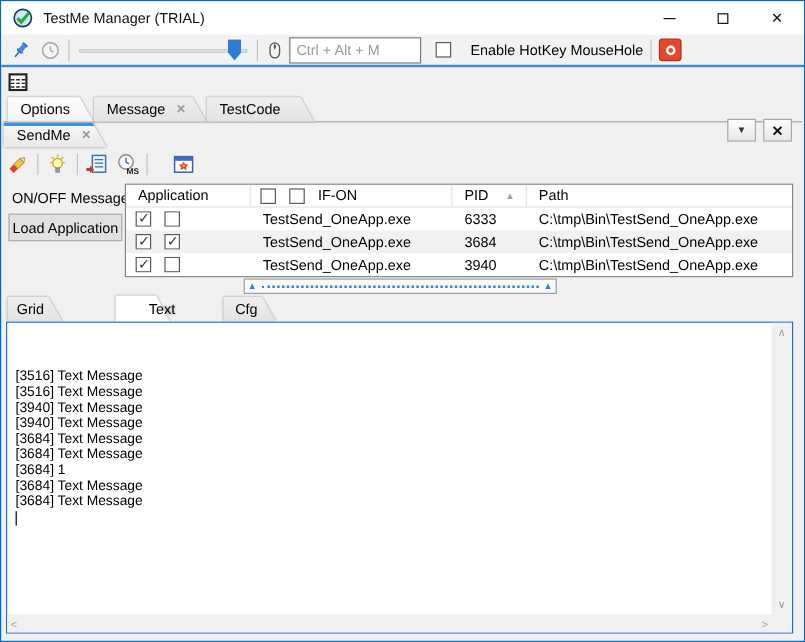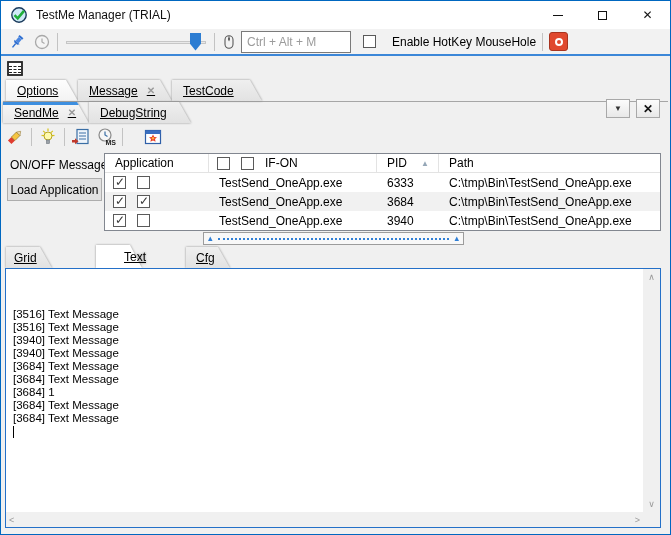--- a/index.html
+++ b/index.html
@@ -38,21 +38,21 @@
   .hk-label { margin-left:16px; font-size:12px; }
   .stop-btn { width:19px; height:19px; border-radius:3px; background:#e0492f; border:1px solid #a83420;
               display:flex; align-items:center; justify-content:center; }
   .stop-ring { width:8px; height:8px; border:2px solid #fff; border-radius:50%; }
 
   
   .dockstrip { position:absolute; top:57px; left:0; right:0; height:23px; }
   .grid-btn { position:absolute; left:5px; top:1px; width:19px; height:19px; }
 
   
-  .tabrow { position:absolute; left:2px; right:2px; height:21px; display:flex; align-items:flex-end;text-decoration:underline; }
+  .tabrow { position:absolute; left:2px; right:2px; height:21px; display:flex; align-items:center; }
   .tabrow1 { top:80px; border-bottom:1px solid #a6a6a6; padding-left:3px; }
   .tabrow2 { top:101px; padding-left:0; }
   .tabrow3 { top:246px; left:4px; padding-left:1px;gap:44px; }
   .tab { position:relative; height:21px; filter:drop-shadow(0 0 1px #8f8f8f); }
   .tab-bg { position:absolute; inset:0; clip-path:polygon(0 0,calc(100% - 12px) 0,100% 100%,0 100%);
             background:linear-gradient(#efefef,#e2e2e2); }
   .tab.light .tab-bg { background:linear-gradient(#fdfdfd,#f3f3f3); }
   .tab.active .tab-bg { background:linear-gradient(#f7f7f7,#e9e9e9); }
   .tab.active .tab-bg::before { content:""; position:absolute; top:0; left:0; right:0; height:3px;
             background:#3d8fe0; }
@@ -198,26 +198,20 @@
   </div>
 
   <div class="tabrow tabrow2">
     <div class="tab active" style="width:86px">
       <div class="tab-bg"></div>
       <div class="tab-content">
         <span>SendMe</span>
         <span class="tab-close">✕</span>
       </div>
     </div>
-    <div class="tab" style="width:102px">
-      <div class="tab-bg"></div>
-      <div class="tab-content">
-          <span>DebugString</span>
-        </div>
-    </div>
     <div class="tr2-buttons">
       <div class="tr2-btn">
           <span>▼</span>
         </div>
       <div class="tr2-btn x">
           <span>✕</span>
         </div>
     </div>
   </div>
 

